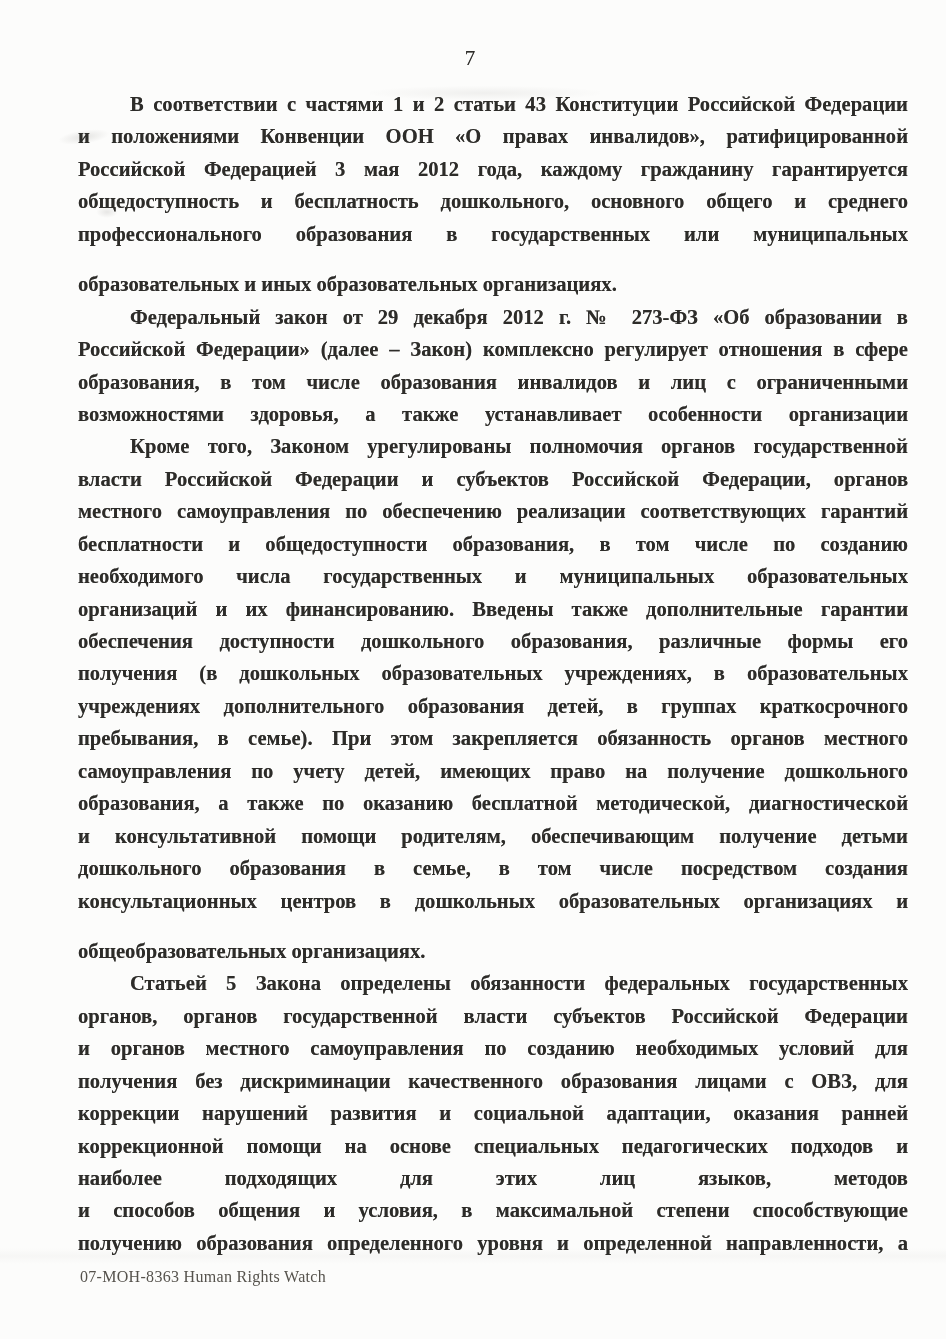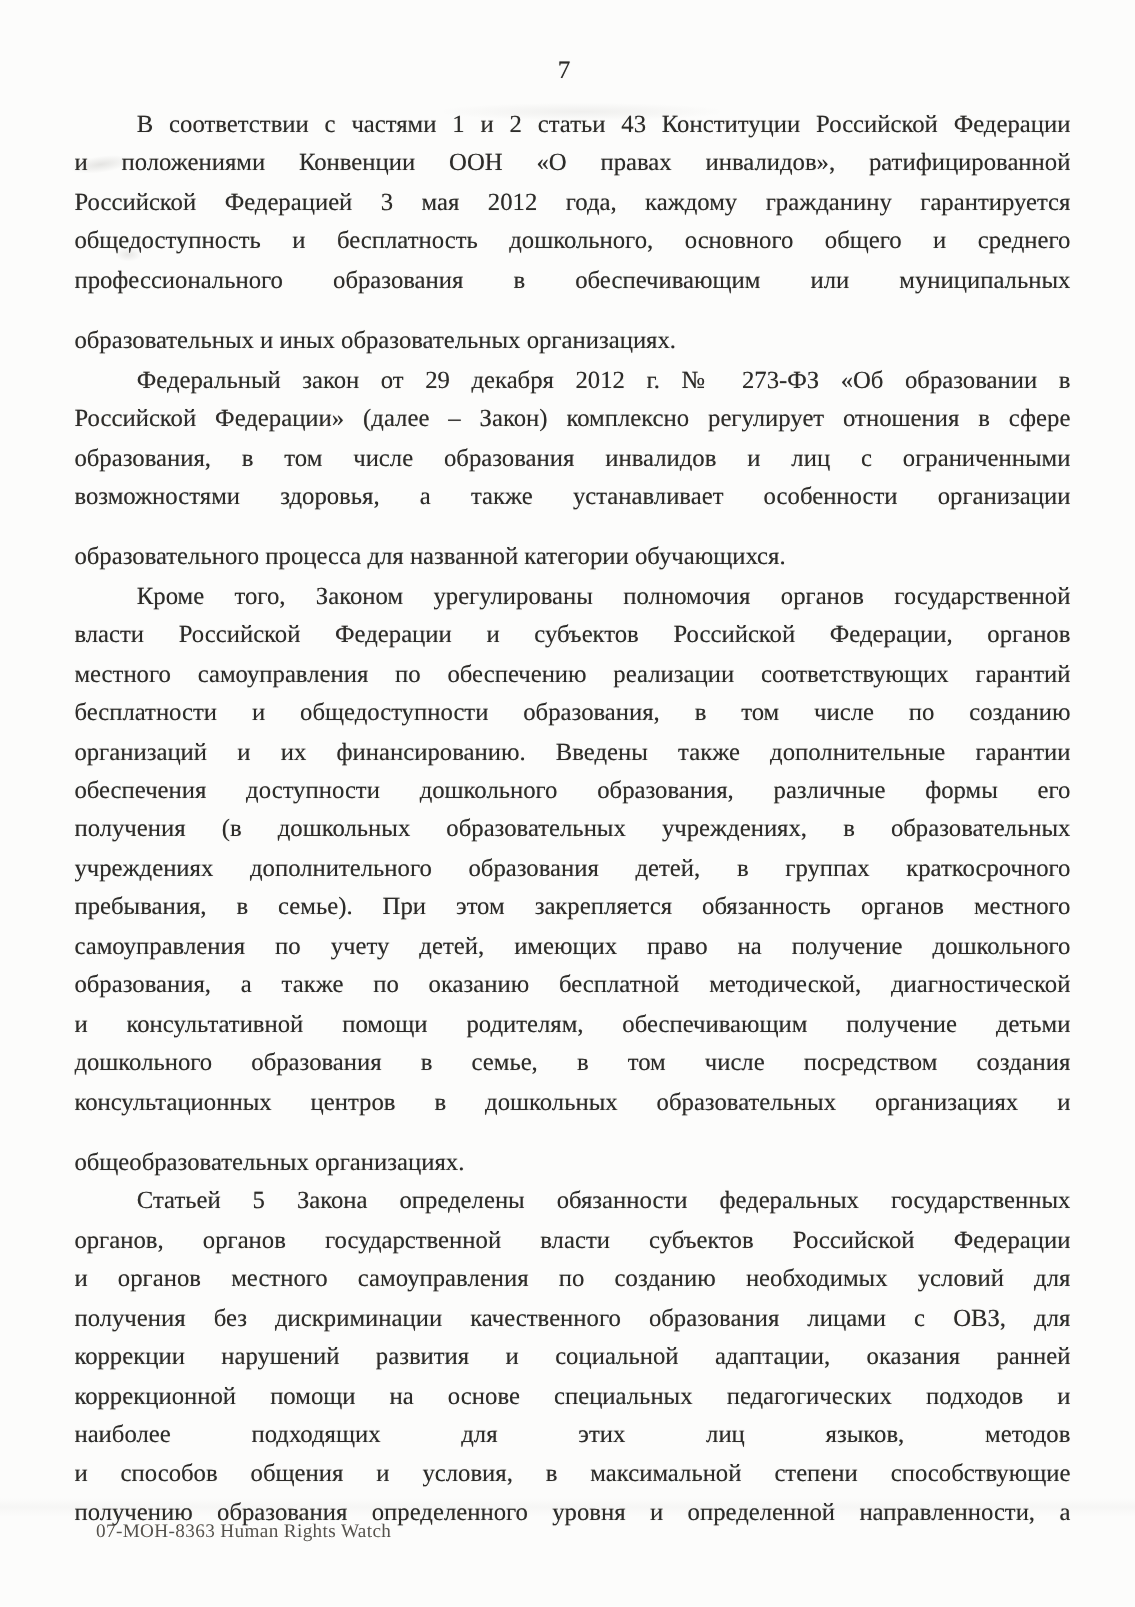--- a/index.html
+++ b/index.html
@@ -24,21 +24,21 @@
   .page-number {
     position: absolute;
     top: 46px; left: 430px; width: 80px;
     text-align: center;
     font-size: 21px;
     color: var(--ink);
     text-shadow: 0 0 0.6px rgba(45,44,41,0.5);
   }
   .textblock {
     position: absolute;
-    left: 62px; top: 88px; width: 830px;
+    left: 78px; top: 88px; width: 830px; font-weight: bold;
   }
   .line {
     font-size: 20.6px;
     line-height: 32.45px;
     height: 32.45px;
     text-align: justify;
     text-align-last: justify;
     overflow: hidden;
     white-space: normal;
     color: var(--ink);
@@ -90,31 +90,31 @@
   <div class="smudge smudge-c"></div>
   <div class="smudge smudge-d"></div>
 
   <div class="page-number">7</div>
 
   <div class="textblock">
       <div class="line first">В соответствии с частями 1 и 2 статьи 43 Конституции Российской Федерации</div>
       <div class="line">и положениями Конвенции ООН «О правах инвалидов», ратифицированной</div>
       <div class="line">Российской Федерацией 3 мая 2012 года, каждому гражданину гарантируется</div>
       <div class="line">общедоступность и бесплатность дошкольного, основного общего и среднего</div>
-      <div class="line">профессионального образования в обеспечивающим или муниципальных</div>
+      <div class="line">профессионального образования в государственных или муниципальных</div>
       <div class="line lastleft">образовательных и иных образовательных организациях.</div>
       <div class="line first">Федеральный закон от 29 декабря 2012 г. № 273-ФЗ «Об образовании в</div>
       <div class="line">Российской Федерации» (далее – Закон) комплексно регулирует отношения в сфере</div>
       <div class="line">образования, в том числе образования инвалидов и лиц с ограниченными</div>
       <div class="line">возможностями здоровья, а также устанавливает особенности организации</div>
-      <div class="line lastleft">образовательного процесса для названной категории обучающихся.</div>
       <div class="line first">Кроме того, Законом урегулированы полномочия органов государственной</div>
       <div class="line">власти Российской Федерации и субъектов Российской Федерации, органов</div>
       <div class="line">местного самоуправления по обеспечению реализации соответствующих гарантий</div>
       <div class="line">бесплатности и общедоступности образования, в том числе по созданию</div>
+      <div class="line">необходимого числа государственных и муниципальных образовательных</div>
       <div class="line">организаций и их финансированию. Введены также дополнительные гарантии</div>
       <div class="line">обеспечения доступности дошкольного образования, различные формы его</div>
       <div class="line">получения (в дошкольных образовательных учреждениях, в образовательных</div>
       <div class="line">учреждениях дополнительного образования детей, в группах краткосрочного</div>
       <div class="line">пребывания, в семье). При этом закрепляется обязанность органов местного</div>
       <div class="line">самоуправления по учету детей, имеющих право на получение дошкольного</div>
       <div class="line">образования, а также по оказанию бесплатной методической, диагностической</div>
       <div class="line">и консультативной помощи родителям, обеспечивающим получение детьми</div>
       <div class="line">дошкольного образования в семье, в том числе посредством создания</div>
       <div class="line">консультационных центров в дошкольных образовательных организациях и</div>

